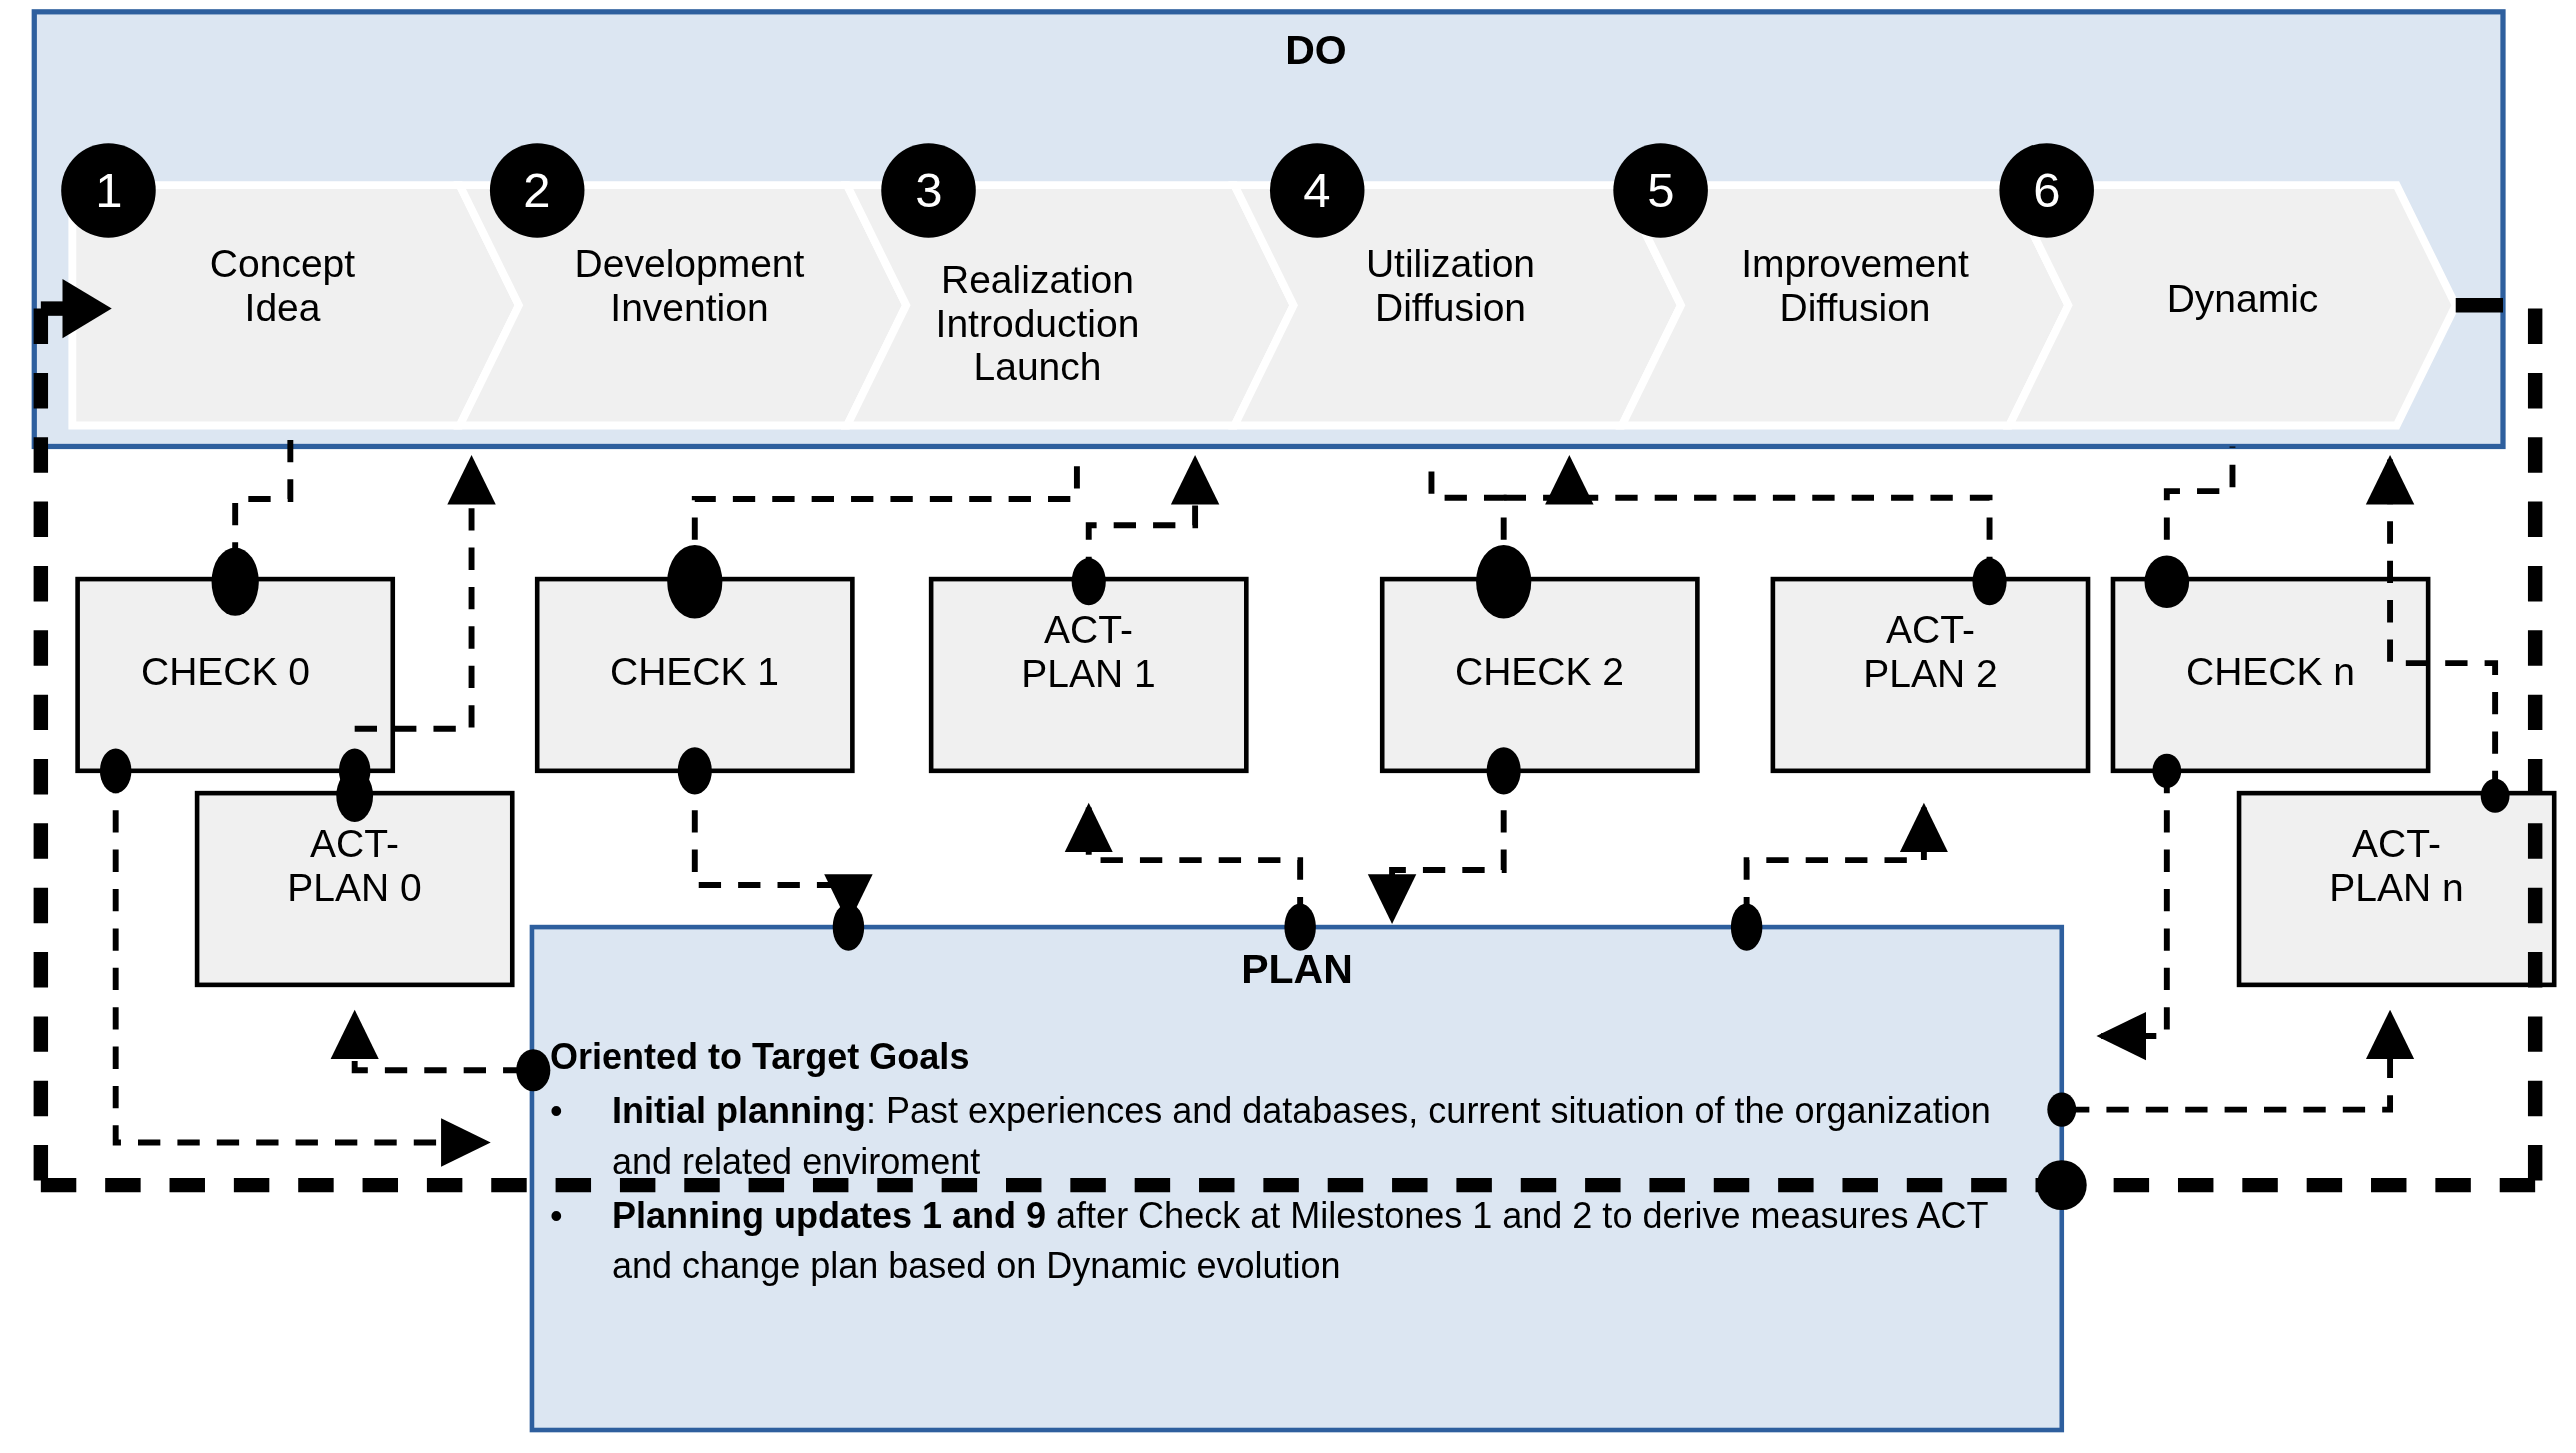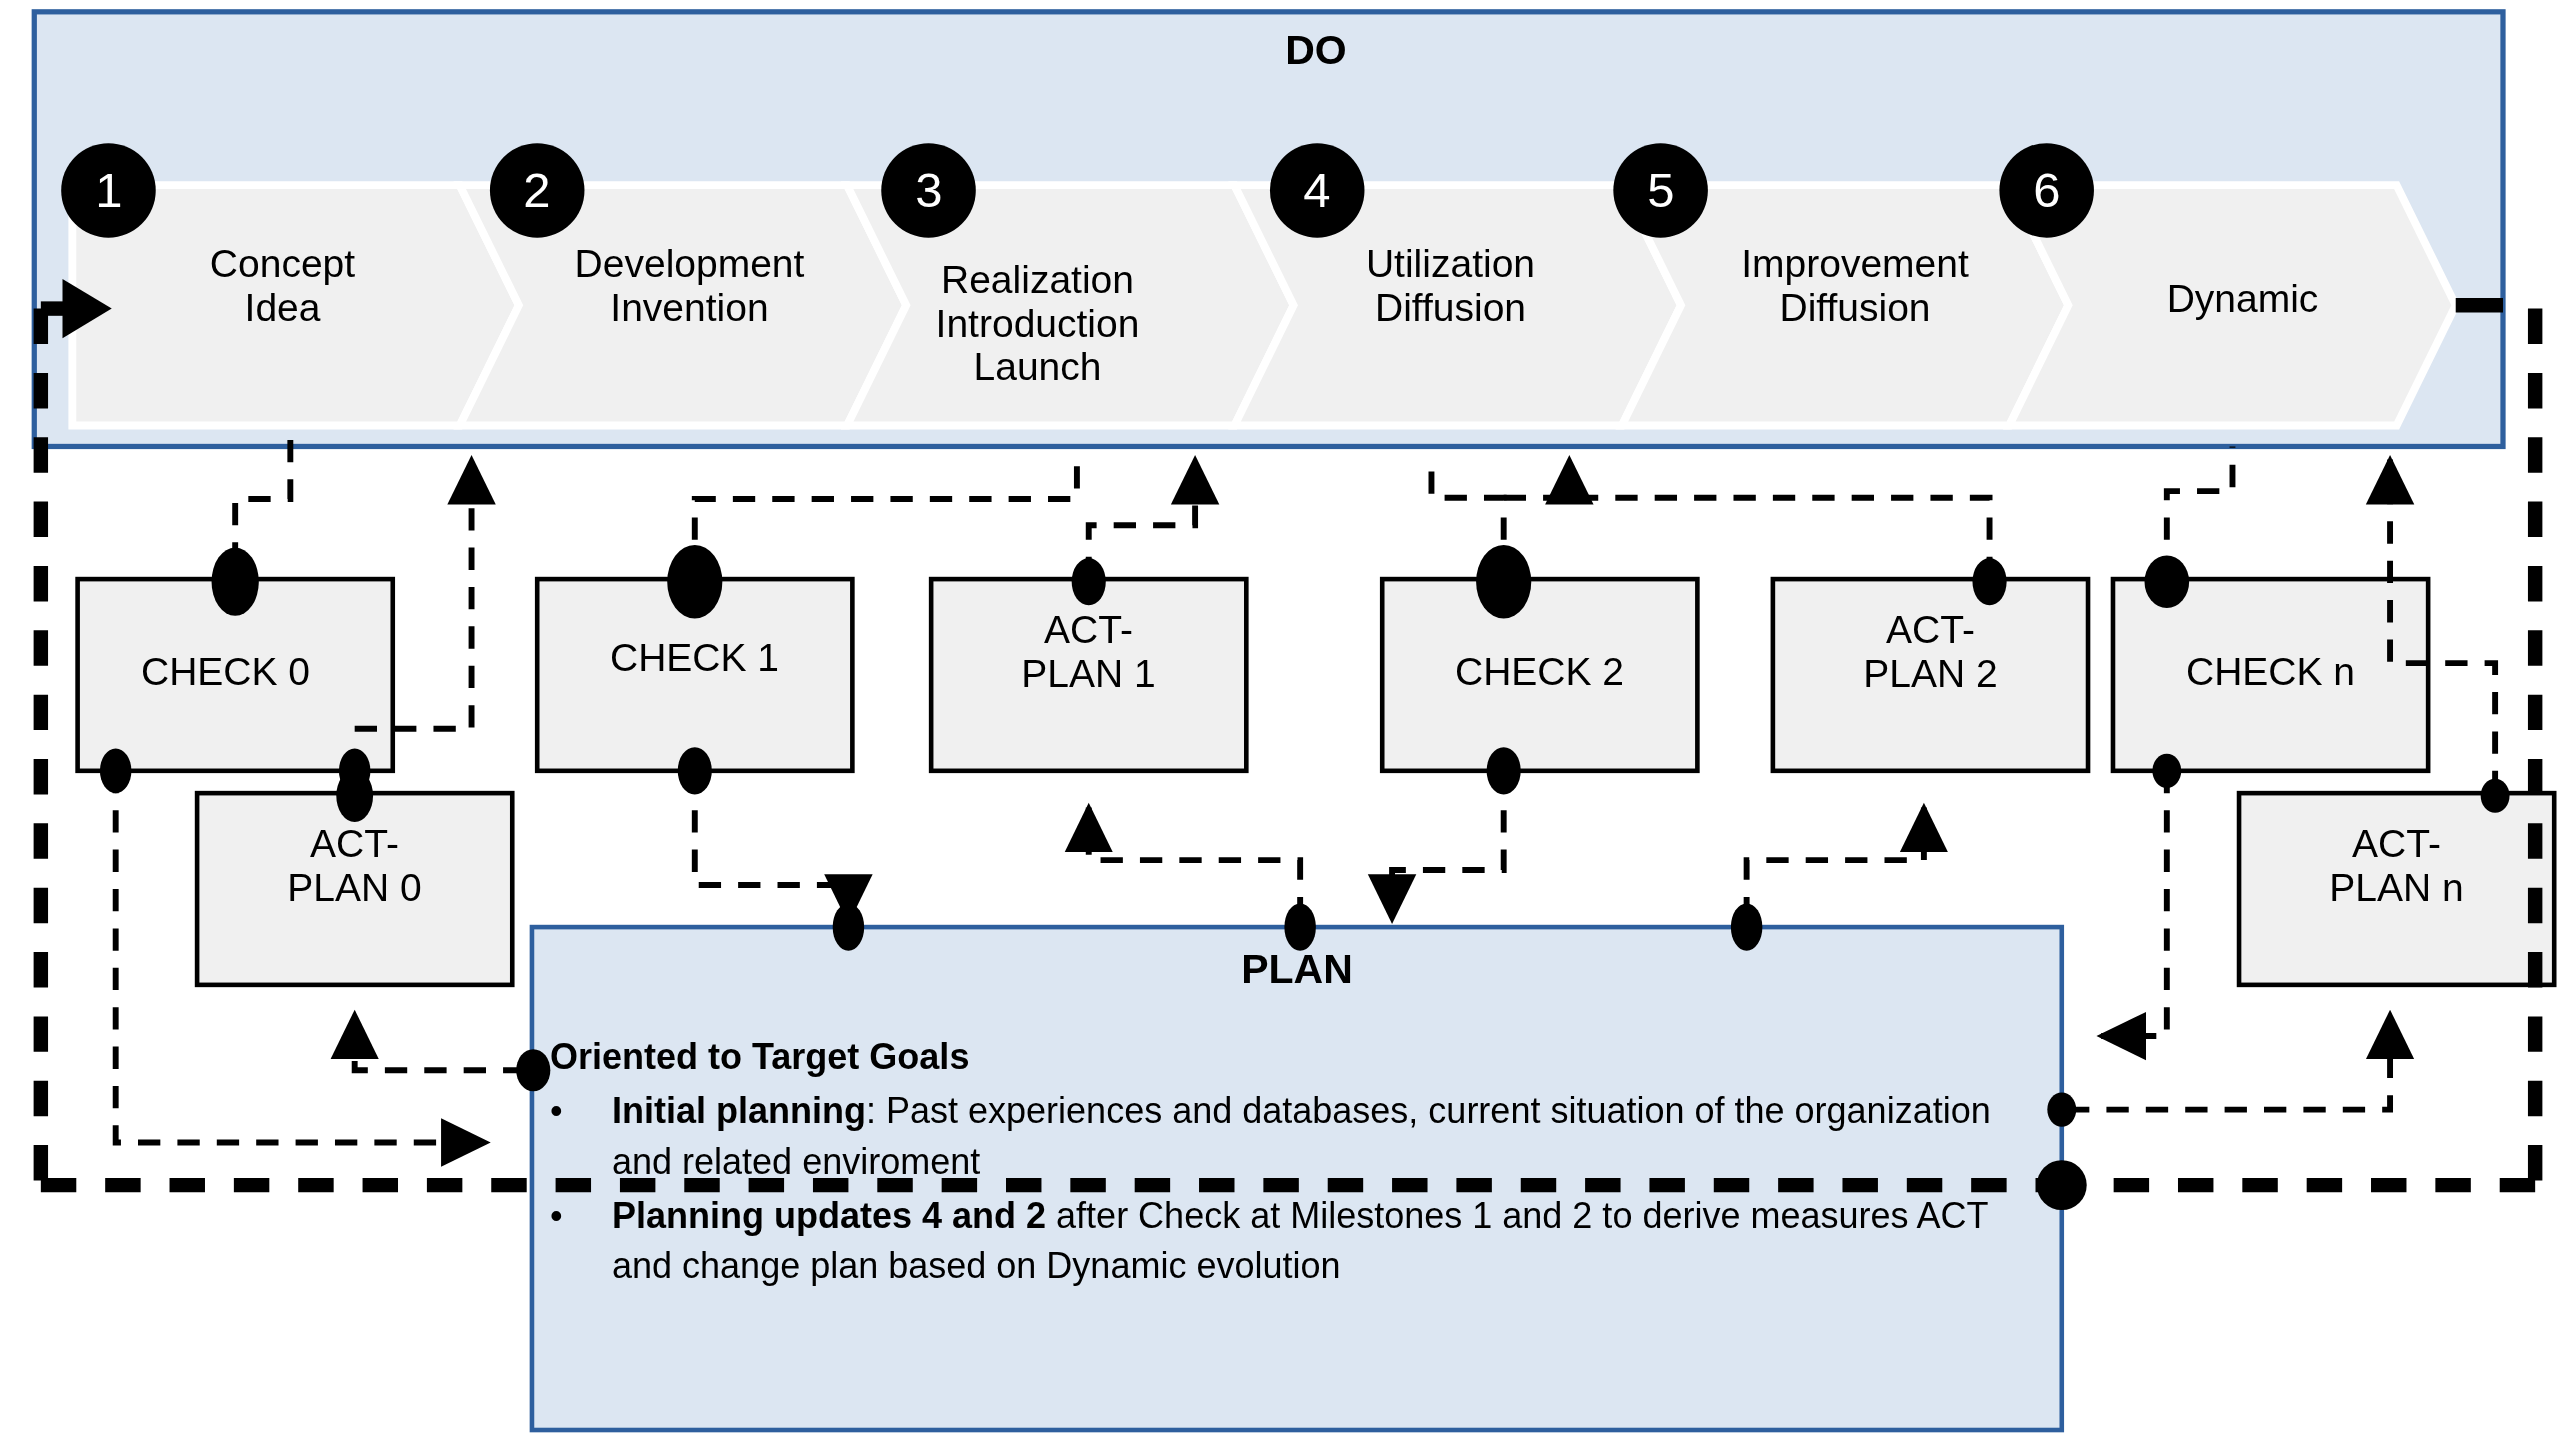--- a/index.html
+++ b/index.html
@@ -179,21 +179,21 @@
     <div>Dynamic</div>
   </div>
 
   <div class="lbl" style="left:68px;top:650px;width:315px;font-size:39px;">
     <div>CHECK 0</div>
   </div>
   <div class="lbl" style="left:197px;top:822px;width:315px;font-size:39px;">
     <div>ACT-</div>
     <div>PLAN 0</div>
   </div>
-  <div class="lbl" style="left:537px;top:636px;width:315px;font-size:39px;">
+  <div class="lbl" style="left:537px;top:650px;width:315px;font-size:39px;">
     <div>CHECK 1</div>
   </div>
   <div class="lbl" style="left:931px;top:608px;width:315px;font-size:39px;">
     <div>ACT-</div>
     <div>PLAN 1</div>
   </div>
   <div class="lbl" style="left:1382px;top:650px;width:315px;font-size:39px;">
     <div>CHECK 2</div>
   </div>
   <div class="lbl" style="left:1773px;top:608px;width:315px;font-size:39px;">
@@ -213,18 +213,18 @@
   <div class="plan-text" style="left:550px;top:1032px;width:1504px;font-size:36px;line-height:1.40;">
     <div style="font-weight:bold;">Oriented to Target Goals</div>
 
     <div class="bullet-row" style="margin-top:3.9px;">
       <span class="bullet-dot">•</span>
       <span class="bullet-body"><b>Initial planning</b><span>: Past experiences and databases, current situation of the organization and related enviroment</span></span>
     </div>
 
     <div class="bullet-row" style="margin-top:3.9px;">
       <span class="bullet-dot">•</span>
-      <span class="bullet-body"><b>Planning updates 4 and 2</b><span> after Check at Milestones 1 and 2 to derive measures ACT and change plan based on Dynamic evolution</span></span>
+      <span class="bullet-body"><b>Planning updates 1 and 9</b><span> after Check at Milestones 1 and 2 to derive measures ACT and change plan based on Dynamic evolution</span></span>
     </div>
   </div>
 
 </div>
 
 
 </body></html>

